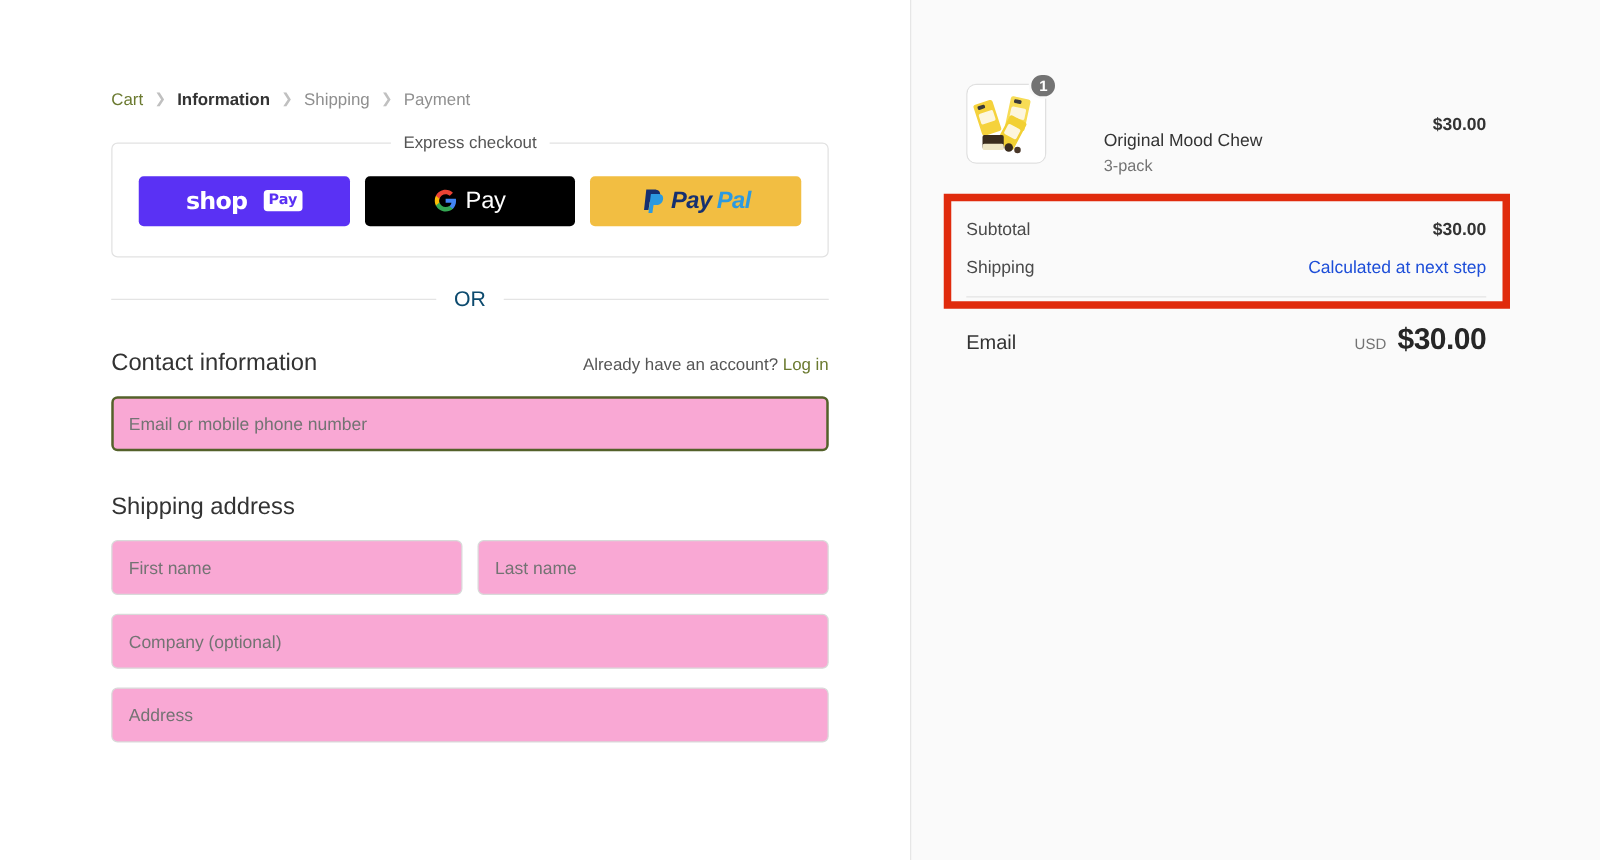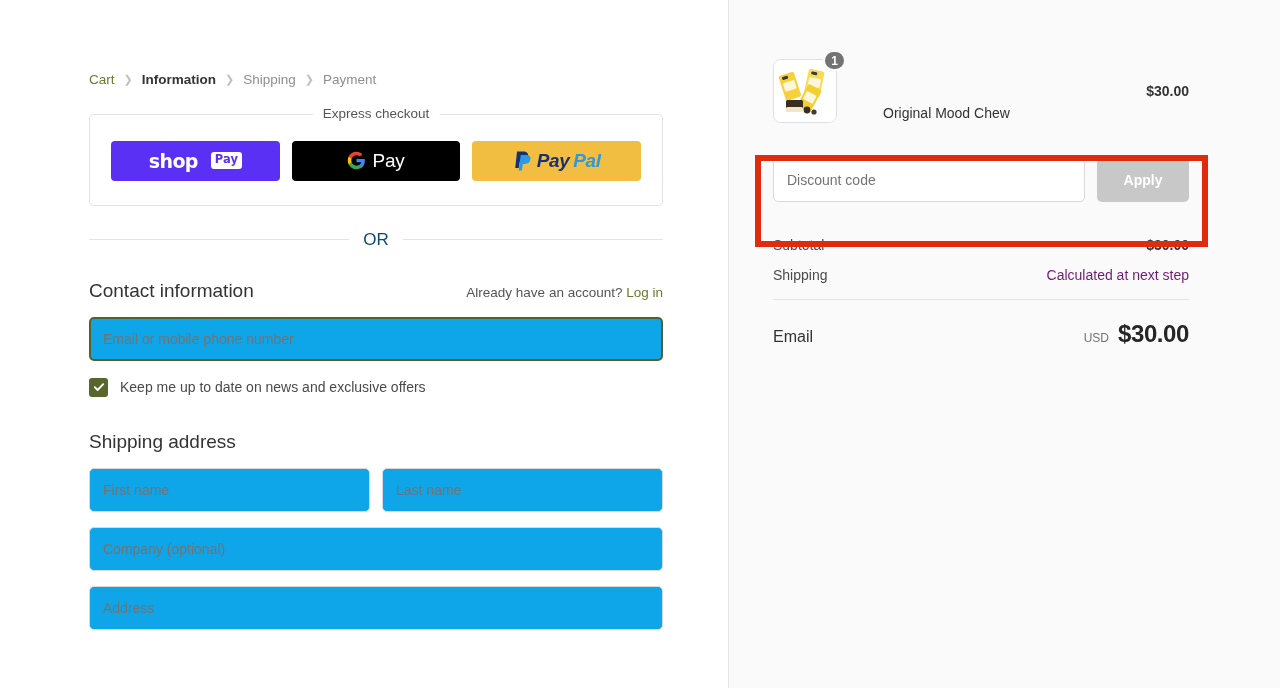--- a/index.html
+++ b/index.html
@@ -120,21 +120,21 @@
   .section-title { font-size: 19px; color: #333333; font-weight: 400; }
   .account-note { font-size: 13.5px; color: #555555; }
   .account-note .login-link { color: #6b7a30; text-decoration: none; cursor: pointer; }
 
   .field {
     margin-top: 15px;
     height: 44px;
     width: 100%;
     border: 1px solid #d9d9d9;
     border-radius: 5px;
-    background: #0ea5e9;
+    background: #f9a8d4;
     font-size: 14px;
     color: #333333;
     padding: 0 13px;
     font-family: "Liberation Sans", sans-serif;
     outline: none;
   }
   .field::placeholder { color: #737373; }
   .field.focused {
     border: 2px solid #54612a;
     padding: 0 12px;
@@ -249,21 +249,21 @@
 
   .totals { margin-top: 35px; }
   .tot-row {
     display: flex;
     justify-content: space-between;
     align-items: baseline;
     margin-bottom: 14px;
   }
   .tot-label { font-size: 14px; color: #4a4a4a; }
   .tot-value { font-size: 14px; font-weight: 700; color: #333333; }
-  .tot-value.muted { font-weight: 400; color: #701a75; }
+  .tot-value.muted { font-weight: 400; color: #1d4ed8; }
   .tot-divider { height: 1px; background: #e4e4e4; margin: 16px 0 20px 0; }
   .grand-row { display: flex; justify-content: space-between; align-items: baseline; }
   .grand-label { font-size: 16px; color: #333333; }
   .grand-right { display: flex; align-items: baseline; gap: 9px; }
   .grand-cur { font-size: 12px; color: #737373; margin-left: 16px; }
   .grand-amt { font-size: 24px; font-weight: 700; color: #262626; letter-spacing: -0.4px; }
 </style>
 </head>
 <body>
 
@@ -331,28 +331,20 @@
       <div class="section-head">
         <div class="section-title">Contact information</div>
         <div class="account-note">
           <span>Already have an account?</span>
           <a class="login-link">Log in</a>
         </div>
       </div>
 
       <input class="field focused" type="text" placeholder="Email or mobile phone number" style="">
 
-      <div class="checkbox-row">
-        <span class="cb">
-          <svg width="12" height="12" viewBox="0 0 12 12">
-            <path d="M1.8 6.2 L4.6 9 L10.2 3.2" stroke="#ffffff" stroke-width="1.9" fill="none" stroke-linecap="round" stroke-linejoin="round"></path>
-          </svg>
-        </span>
-        <span class="cb-label">Keep me up to date on news and exclusive offers</span>
-      </div>
 
       <div class="section-title shipping-title">Shipping address</div>
 
       <div class="name-row">
         <input class="field" type="text" placeholder="First name" style="">
         <input class="field" type="text" placeholder="Last name" style="">
       </div>
 
       <input class="field" type="text" placeholder="Company (optional)" style="">
 
@@ -389,28 +381,25 @@
               <rect x="12" y="40" width="17" height="11" rx="1.5" fill="#3a2c1e"></rect>
               <rect x="12" y="47" width="17" height="5" rx="1.5" fill="#efe7c8"></rect>
               <circle cx="33" cy="50" r="3.4" fill="#3a2c1e"></circle>
               <circle cx="40" cy="52" r="2.6" fill="#4a382a"></circle>
             </svg>
           </div>
           <div class="qty-badge">1</div>
         </div>
         <div class="li-texts">
           <div class="li-title">Original Mood Chew</div>
+          <div class="li-variant">3-pack</div>
         </div>
         <div class="li-price">$30.00</div>
       </div>
 
-      <div class="discount-row">
-        <input class="discount-input" type="text" placeholder="Discount code" style="">
-        <button class="apply-btn">Apply</button>
-      </div>
 
       <div class="totals">
 
         <div class="tot-row">
           <span class="tot-label">Subtotal</span>
           <span class="tot-value">$30.00</span>
         </div>
 
         <div class="tot-row">
           <span class="tot-label">Shipping</span>

